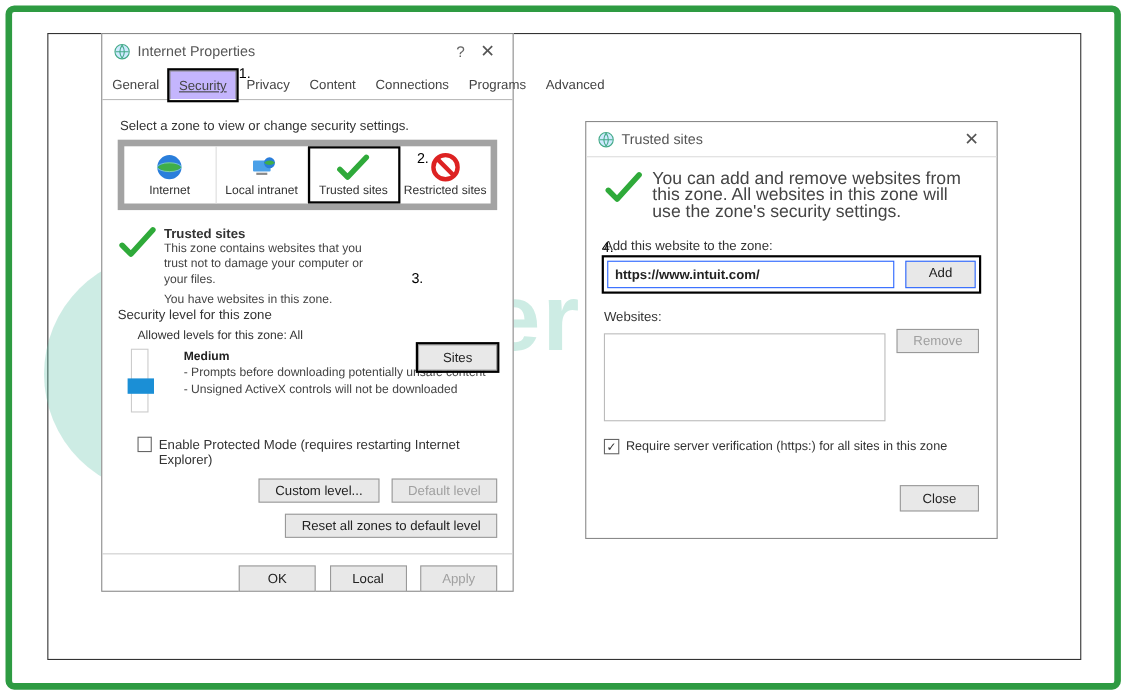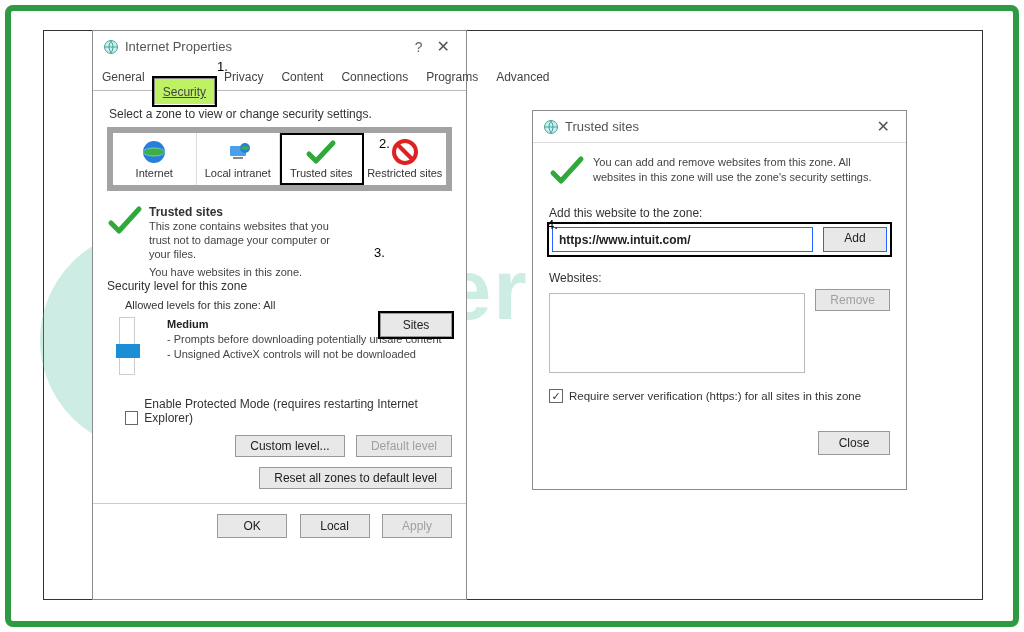--- a/index.html
+++ b/index.html
@@ -27,21 +27,21 @@
   .titlebar {
     height:32px; display:flex; align-items:center; padding:0 10px; font-size:13px; color:#555;
     border-bottom:1px solid transparent;
   }
   .titlebar .title-text { flex:1; margin-left:6px; }
   .titlebar .help-btn { font-size:14px; color:#666; padding:0 8px; cursor:default; }
   .titlebar .close-btn { font-size:16px; color:#555; padding:0 6px; cursor:default; }
 
   .tabs { display:flex; border-bottom:1px solid #bbb; font-size:12px; color:#444; }
   .tabs .tab { padding:6px 8px 5px; border:1px solid transparent; border-bottom:none; cursor:default; }
-  .tabs .tab.active { border:1px solid #888; border-bottom:1px solid #fff; position:relative; top:15px; background:#bef264;text-decoration:underline; }
+  .tabs .tab.active { border:1px solid #888; border-bottom:1px solid #fff; position:relative; top:1px; background:#c4b5fd;text-decoration:underline; }
 
   .body { padding:10px 14px 14px; font-size:12px; color:#333; }
   .zone-instr { margin:6px 2px 6px; }
   .zone-row { display:flex; border:6px solid #a3a3a3; }
   .zone-cell { flex:1; text-align:center; padding:4px 2px 6px; font-size:11px; border-right:1px solid #ddd; }
   .zone-cell:last-child { border-right:none; }
   .zone-cell.selected { outline:2px solid #000; outline-offset:-2px; }
   .zone-icon { height:30px; display:flex; align-items:center; justify-content:center; }
 
   .desc-block { display:flex; margin-top:14px; }
@@ -59,53 +59,53 @@
   .sec-level { font-size:12px; }
   .allowed { margin:6px 0 6px 18px; font-size:11px; }
   .slider-row { display:flex; align-items:flex-start; margin:6px 0 4px 12px; }
   .slider {
     width:16px; height:58px; border:1px solid #ccc; position:relative; margin-right:12px;
   }
   .slider .thumb { position:absolute; left:-4px; top:26px; width:24px; height:14px; background:#1b8fd6; }
   .level-text { font-size:11px; line-height:15px; color:#444;margin-left:20px; }
   .level-text .lvl-name { font-weight:700; color:#222; }
 
-  .protected-row { margin:22px 0 10px 18px; display:flex; align-items:flex-end; font-size:12px; }
+  .protected-row { margin:22px 0 10px 18px; display:flex; align-items:flex-start; font-size:12px; }
   .chk { width:14px; height:14px; border:1px solid #666; margin-right:6px; display:flex; align-items:center; justify-content:center; font-size:11px; }
 
   .btn-row { text-align:right; margin-top:6px; }
   .btn-row .btn { margin-left:8px; }
 
   .footer {
     border-top:1px solid #ccc; padding:10px 14px; text-align:right;
   }
   .footer .btn { margin-left:8px; min-width:70px; }
 
   
   .ts-body { padding:12px 16px; font-size:12px; color:#333; }
   .ts-desc { display:flex; }
   .ts-desc .checkmark { width:44px; }
-  .ts-desc .text { flex:1; font-size:11px; line-height:15px; color:#444; }
+  .ts-desc .text { flex:1; font-size:16px; line-height:15px; color:#444; }
   .field-label { font-size:12px; margin:16px 0 4px; }
   .input-row { display:flex; gap:10px; }
   .text-input {
     flex:1; border:1px solid #2a64ff; background:#fff; padding:4px 6px; font-size:12px; color:#222; height:25px;font-weight:bold;
   }
   .websites-box {
     border:1px solid #bbb; background:#fff; height:80px; margin-top:4px;
   }
   .req-row { margin:16px 0 4px; display:flex; align-items:center; font-size:11.5px; }
 
   .border-callout { outline:2px solid #000; outline-offset:0px; }
 
   .ann { position:absolute; font-size:13px; font-weight:400; color:#000; z-index:20; }
 
   .globe-icon svg, .check-big svg { display:block; }
 
-  .d1 { top:30px; left:92px; width:375px; height:570px; }
+  .d1 { top:30px; left:92px; width:375px; height:508px; }
   .d2 { top:110px; left:532px; width:375px; height:380px; }
 
 </style>
 </head>
 <body>
 
 <div class="outer-frame"></div>
 <div class="inner-frame"></div>
 
 <div class="wm-circle">

